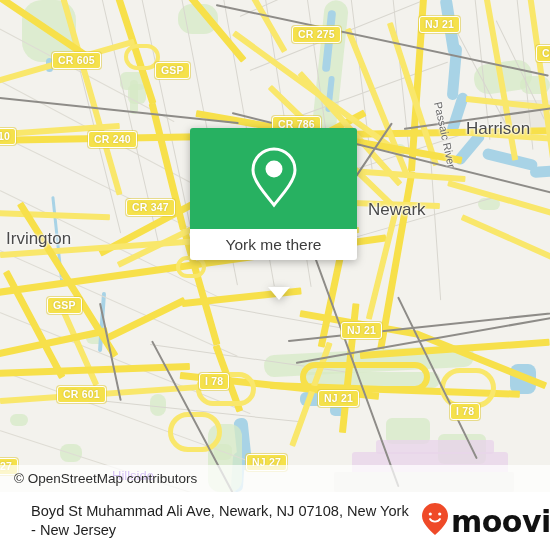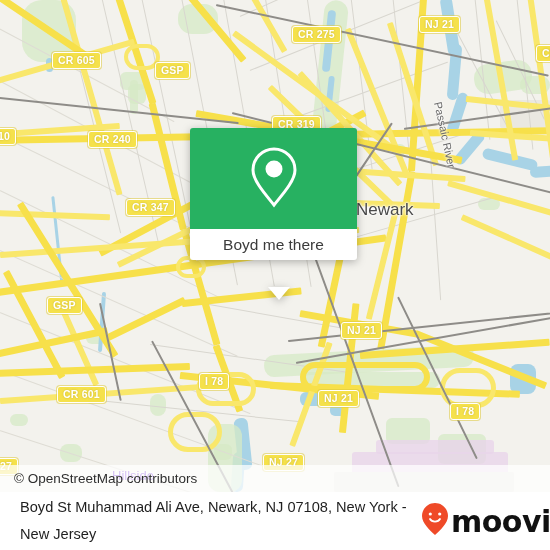--- a/index.html
+++ b/index.html
@@ -102,22 +102,22 @@
   }
   #attrib-text { font-size: 13.5px; color: #2e2e2e; padding-left: 14px; }
 
   
   #footer {
     position: absolute; left: 0; top: 492px; width: 550px; height: 58px;
     background: #ffffff;
     display: flex; align-items: center;
   }
   #footer-title {
-    font-size: 14.6px; color: #1f1f1f; line-height: 27px;
-    padding-left: 20px; width: 415px;
+    font-size: 14.6px; color: #1f1f1f; line-height: 19px;
+    padding-left: 31px; width: 415px;
   }
   #brand {
     position: absolute; left: 420px; top: 0; height: 58px;
     display: flex; align-items: center; gap: 1px;
   }
   #brand-wordmark {
     font-size: 30px; color: #111111; letter-spacing: -.5px;
     font-family: "DejaVu Sans", sans-serif; font-weight: 600;
   }
 </style>
@@ -293,54 +293,56 @@
       <div class="rd rail" style="left:296px; top:362px; width:260px; transform:rotate(-10deg);"></div>
       <div class="rd rail" style="left:398px; top:296px; width:180px; transform:rotate(64deg);"></div>
       <div class="rd rail" style="left:100px; top:302px; width:100px; transform:rotate(78deg);"></div>
     </div>
 
     <div class="layer">
       <div class="rivlabel" style="left:438px; top:96px; transform:rotate(78deg); transform-origin:0 50%;">Passaic River</div>
     </div>
 
     <div class="layer" id="place-layer">
-        <div class="placelabel big" style="left: 356px; top: 200px;">Newark</div>
+        <div class="placelabel big" style="left: 466px; top: 119px;">Harrison</div>
+        <div class="placelabel big" style="left: 368px; top: 200px;">Newark</div>
+        <div class="placelabel big" style="left: 6px; top: 229px;">Irvington</div>
         <div class="placelabel" style="left: 112px; top: 468px;">Hillside</div>
       </div>
     <div class="layer" id="shield-layer">
         <div class="shield" style="left: 292px; top: 26px;">CR 275</div>
         <div class="shield" style="left: 419px; top: 16px;">NJ 21</div>
         <div class="shield" style="left: 52px; top: 52px;">CR 605</div>
         <div class="shield" style="left: 155px; top: 62px;">GSP</div>
         <div class="shield" style="left: 536px; top: 45px;">CR</div>
-        <div class="shield" style="left: 272px; top: 116px;">CR 319</div>
+        <div class="shield" style="left: 272px; top: 116px;">CR 786</div>
         <div class="shield" style="left: 88px; top: 131px;">CR 240</div>
         <div class="shield" style="left: -8px; top: 128px;">10</div>
         <div class="shield" style="left: 126px; top: 199px;">CR 347</div>
         <div class="shield" style="left: 47px; top: 297px;">GSP</div>
         <div class="shield" style="left: 341px; top: 322px;">NJ 21</div>
         <div class="shield" style="left: 199px; top: 373px;">I 78</div>
         <div class="shield" style="left: 57px; top: 386px; text-align: center;">CR 601</div>
         <div class="shield" style="left: 318px; top: 390px;">NJ 21</div>
         <div class="shield" style="left: 450px; top: 403px;">I 78</div>
-        <div class="shield" style="left: 246px; top: 454px; margin-left: 17px;">NJ 27</div>
+        <div class="shield" style="left: 246px; top: 454px;">NJ 27</div>
         <div class="shield" style="left: -6px; top: 458px;">27</div>
       </div>
 
     <div id="callout">
       <div id="callout-head">
         <span>
           <svg width="52" height="64" viewBox="0 0 52 64" aria-hidden="true">
             <path d="M26 4 C14.4 4 5 13.4 5 25 C5 36 18 50 26 60 C34 50 47 36 47 25 C47 13.4 37.6 4 26 4 Z" fill="none" stroke="#ffffff" stroke-width="3"></path>
             <circle cx="26" cy="24" r="8.5" fill="#ffffff"></circle>
           </svg>
         </span>
       </div>
       <div id="callout-foot">
-        <span id="callout-foot-label">Boyd me there</span>
+        <span id="callout-foot-label">York me there</span>
       </div>
       <div id="callout-tail"></div>
     </div>
 
     <div id="attrib">
       <span id="attrib-text">© OpenStreetMap contributors</span>
     </div>
   </div>
 
   <div id="footer">

